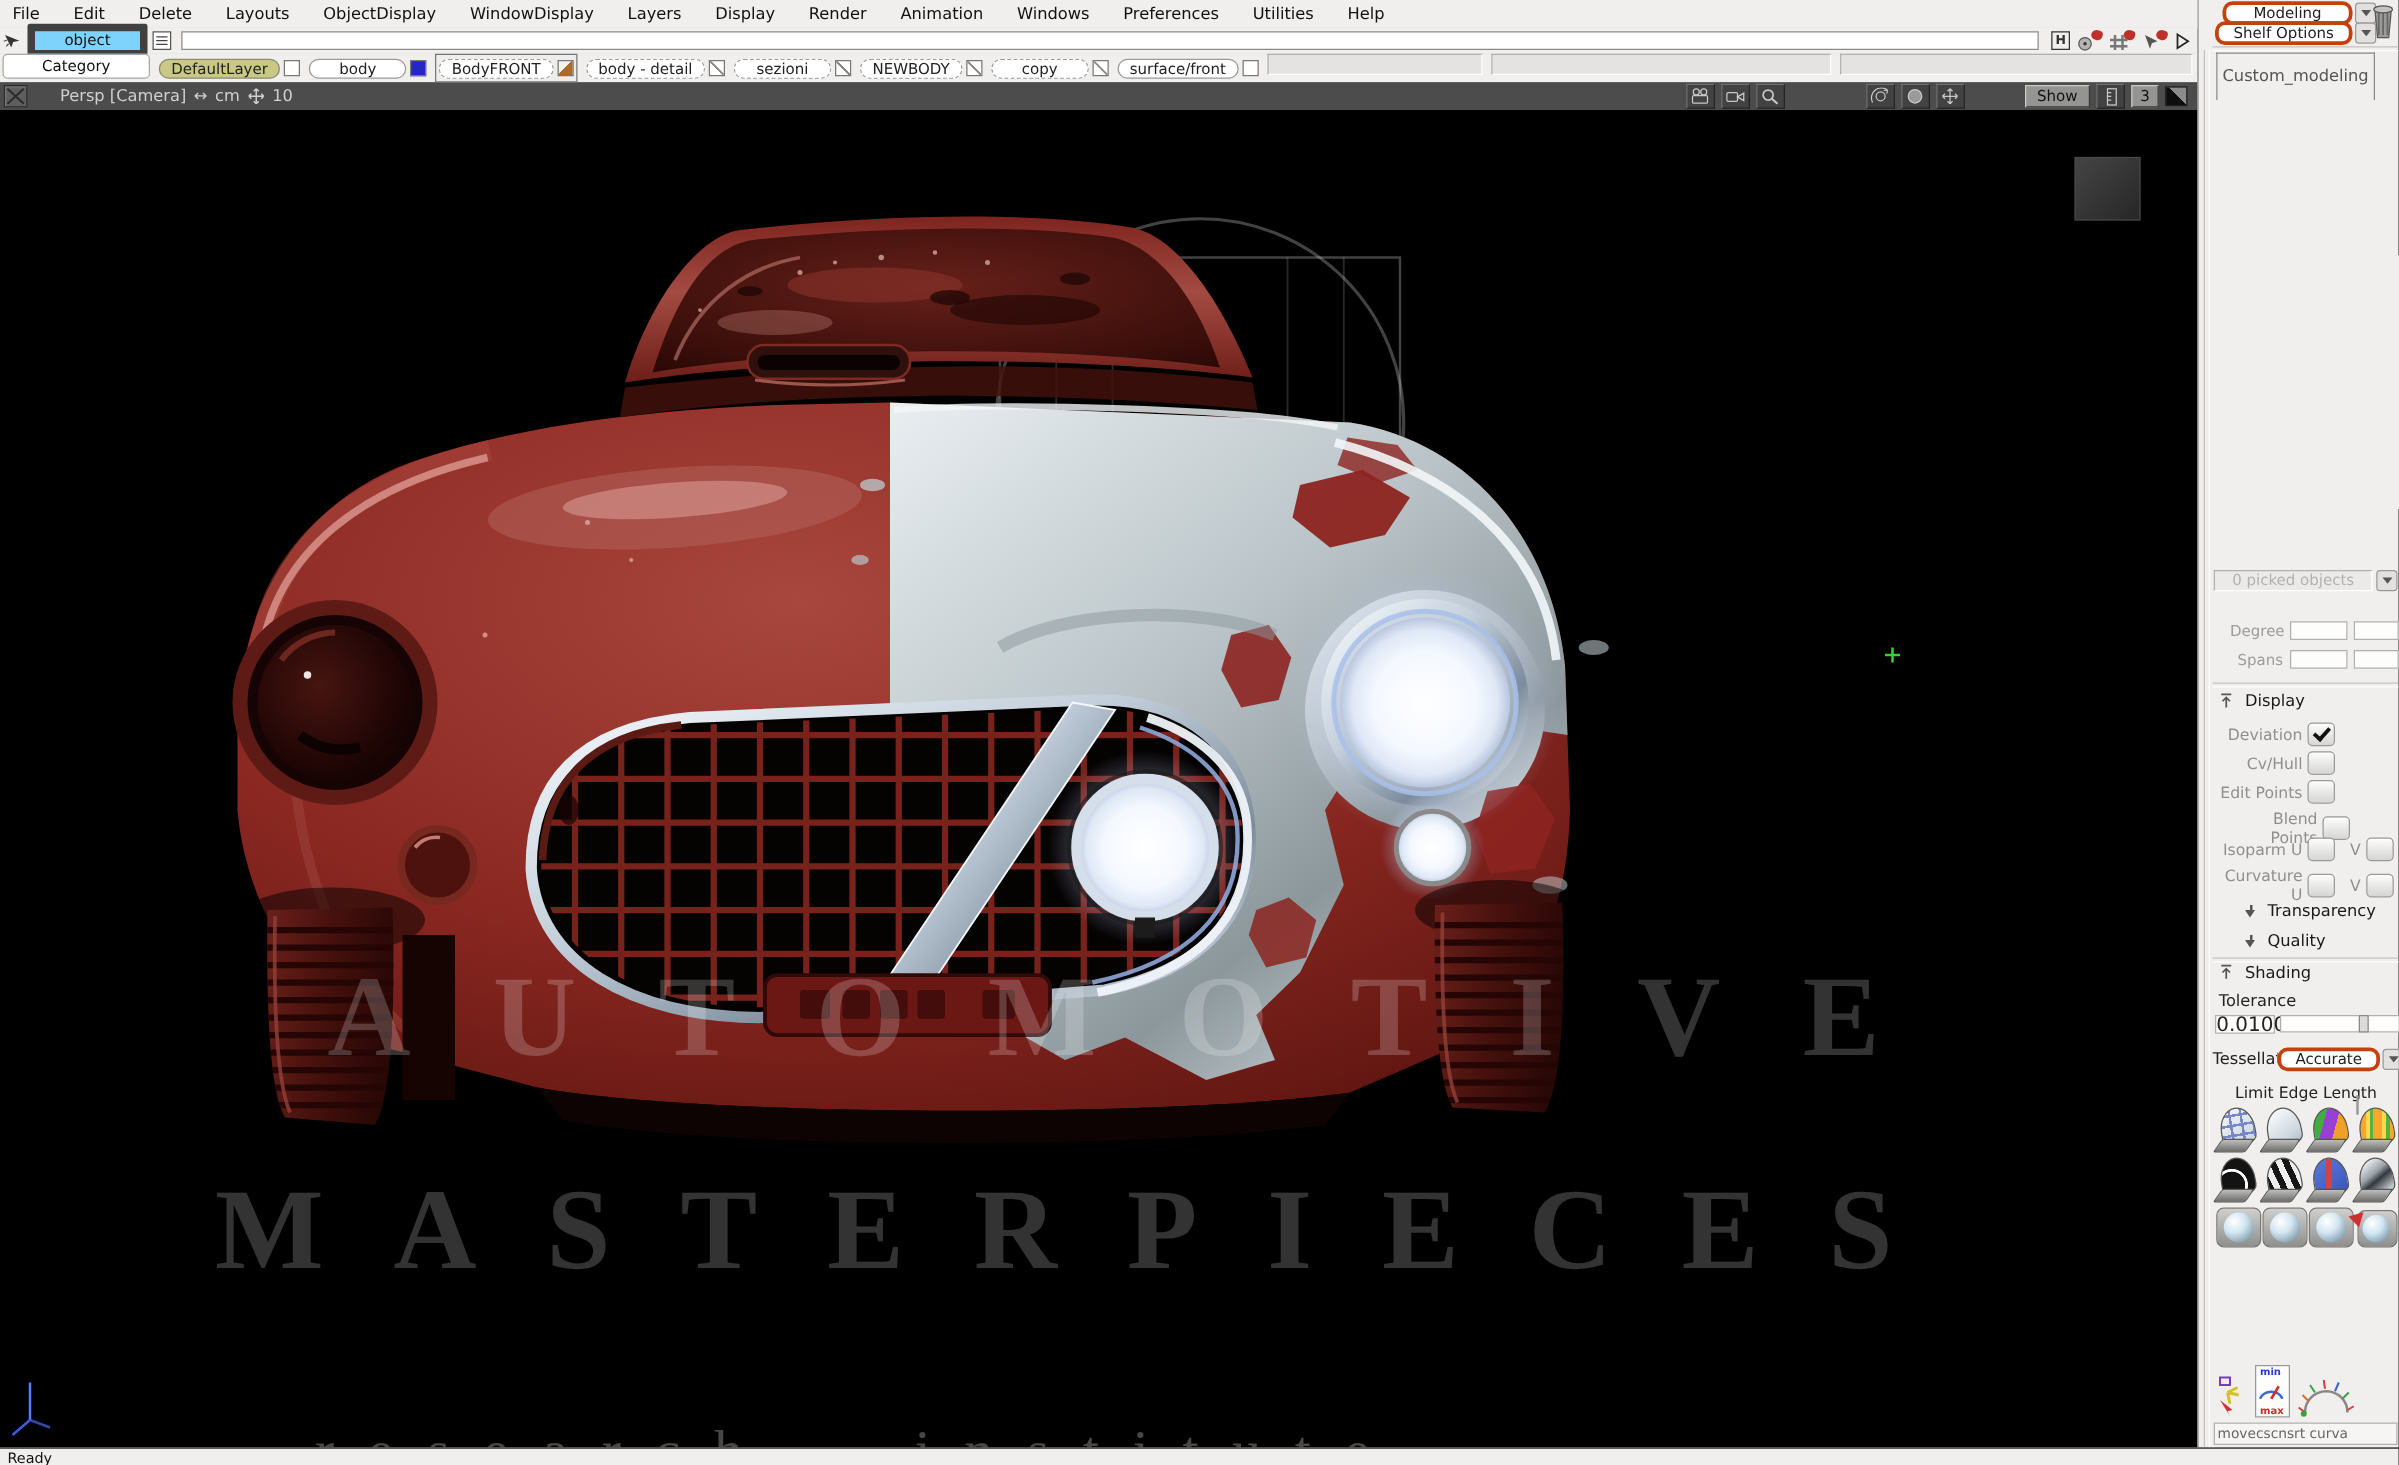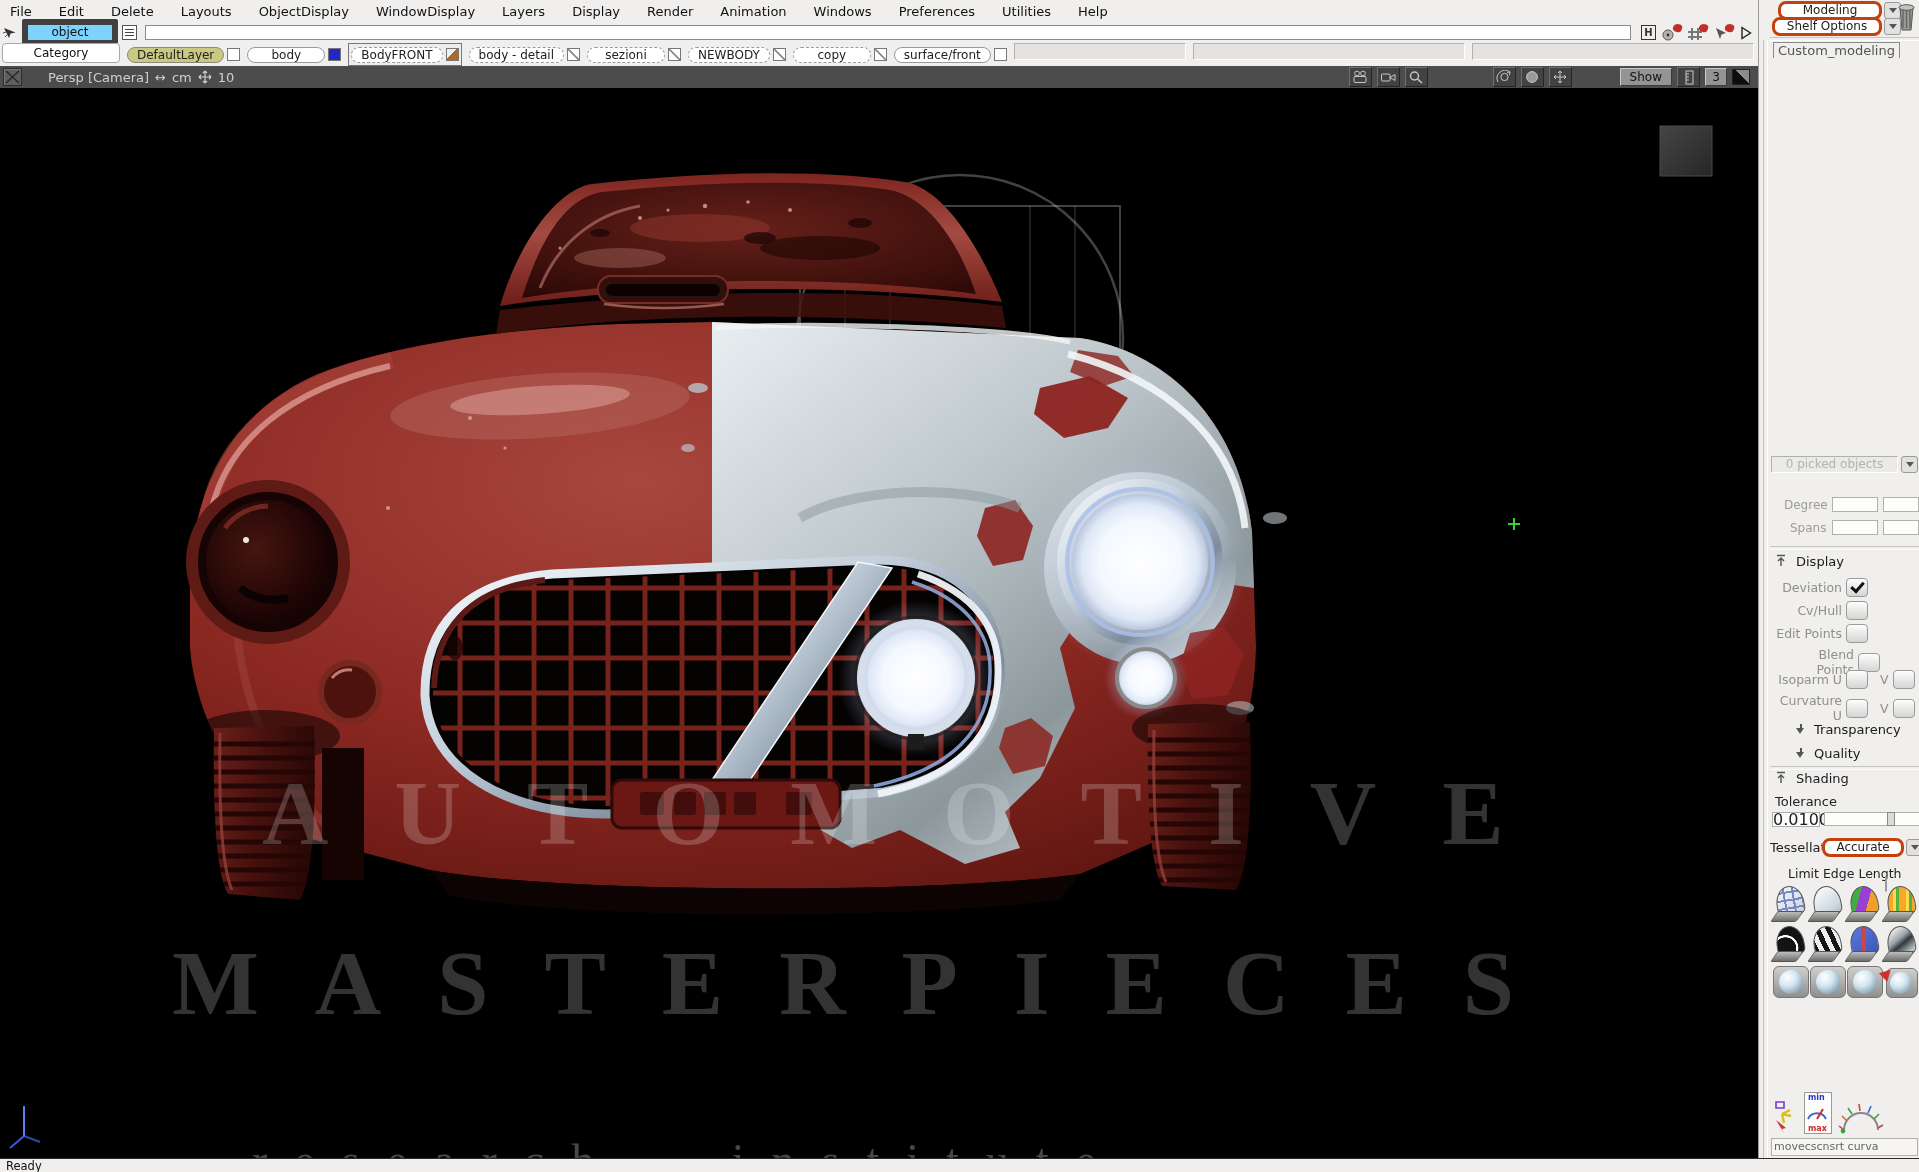--- a/index.html
+++ b/index.html
@@ -74,21 +74,21 @@
   
   #panel{position:absolute;top:0;left:1770px;width:149px;height:1158px;background:#f0efed;font-size:12px;color:#222;}
   .abs{position:absolute;}
   .combo{display:flex;align-items:center;gap:2px;}
   .combo .cbox{background:#fff;border:3px solid #c2410c;border-radius:8px;height:13px;line-height:13px;
                text-align:center;font-size:12px;}
   .ddbtn{width:15px;height:15px;background:#e2e1df;border:1px solid #9a9a98;border-radius:3px;
          display:flex;align-items:center;justify-content:center;}
   .tri{width:0;height:0;border:4px solid transparent;border-top:5px solid #555;margin-top:4px;}
   .tab{border:1px solid #8a8a88;border-bottom:none;background:#f0efed;color:#555;font-size:13px;
-       padding:0 4px;display:inline-block;}
+       padding:11px 4px;display:inline-block;}
   .sep{position:absolute;left:0;right:0;height:2px;border-top:1px solid #c4c4c2;border-bottom:1px solid #fdfdfc;}
   .sunken{background:#ebeae8;border-top:1px solid #b0b0ae;border-left:1px solid #b0b0ae;
           border-bottom:1px solid #fff;border-right:1px solid #fff;}
   .pickedbar{display:flex;align-items:center;gap:3px;}
   .pickedbar .pb{flex:1;height:15px;color:#b2b2b0;text-align:center;line-height:15px;font-size:12px;}
   .glabel{color:#9c9c9a;}
   .field{background:#fdfdfc;border:1px solid #b0b0ae;height:13px;display:inline-block;}
   .hdr{display:flex;align-items:flex-start;gap:10px;font-size:13px;color:#1a1a1a;}
   .cbrow{position:absolute;display:flex;align-items:center;}
   .cbrow .lb{width:72px;text-align:right;color:#8f8f8d;font-size:12.5px;padding-right:4px;}

